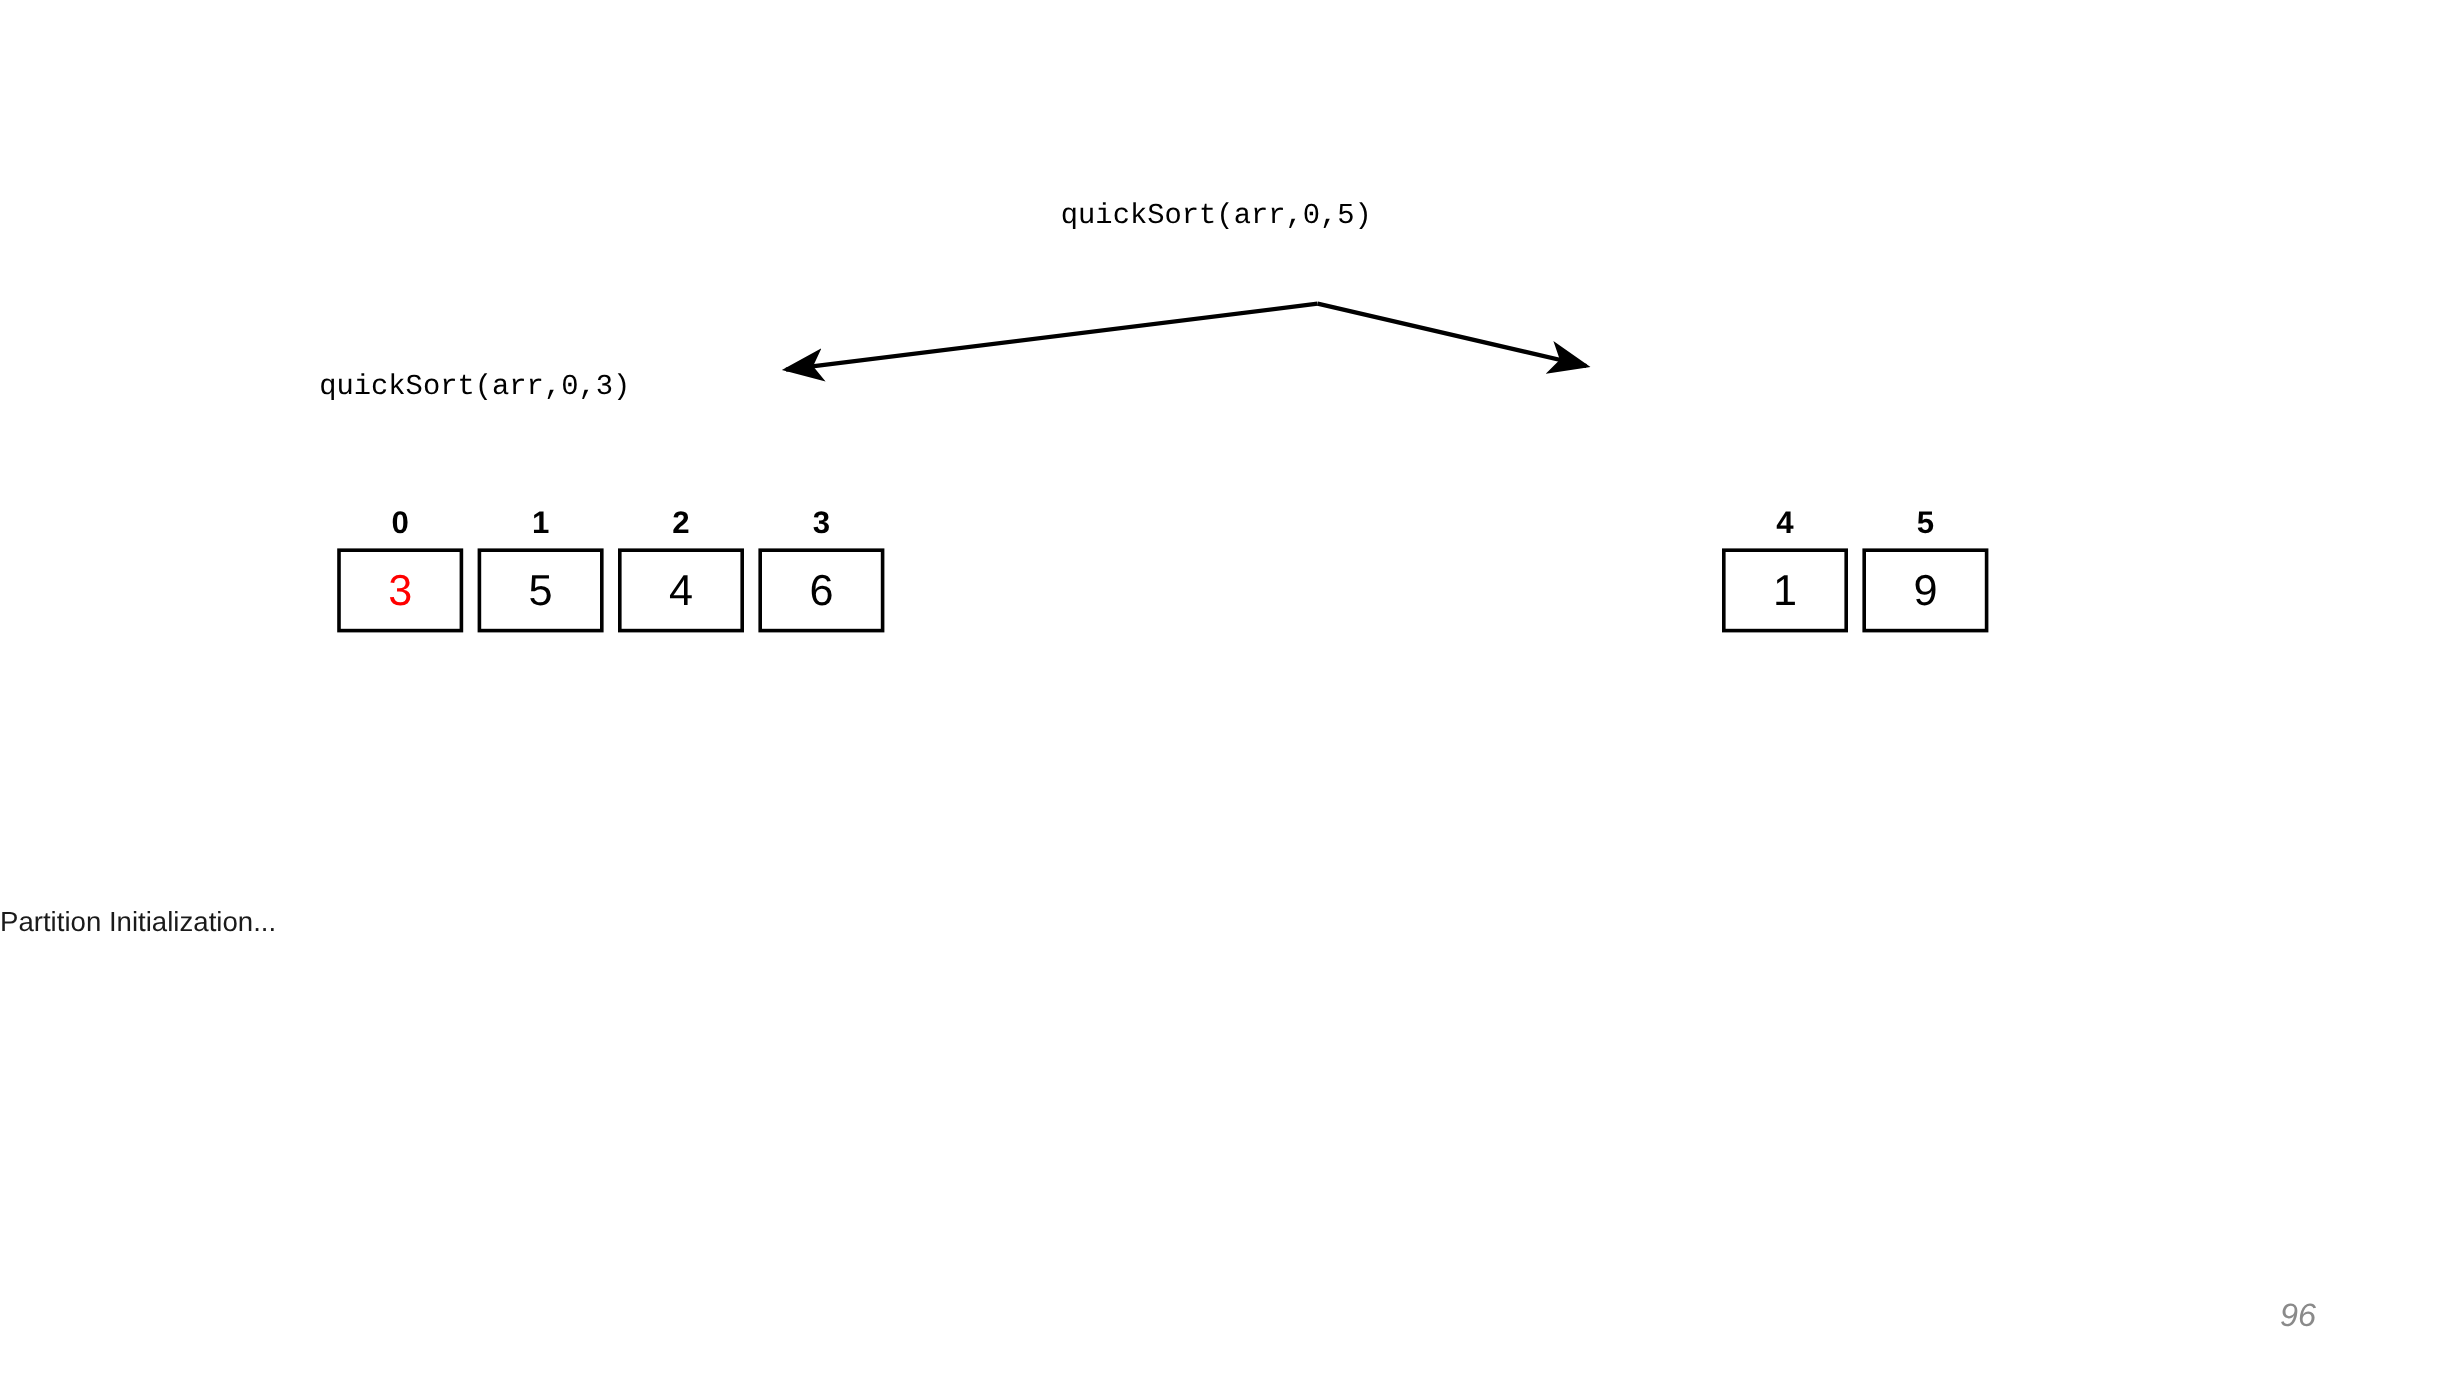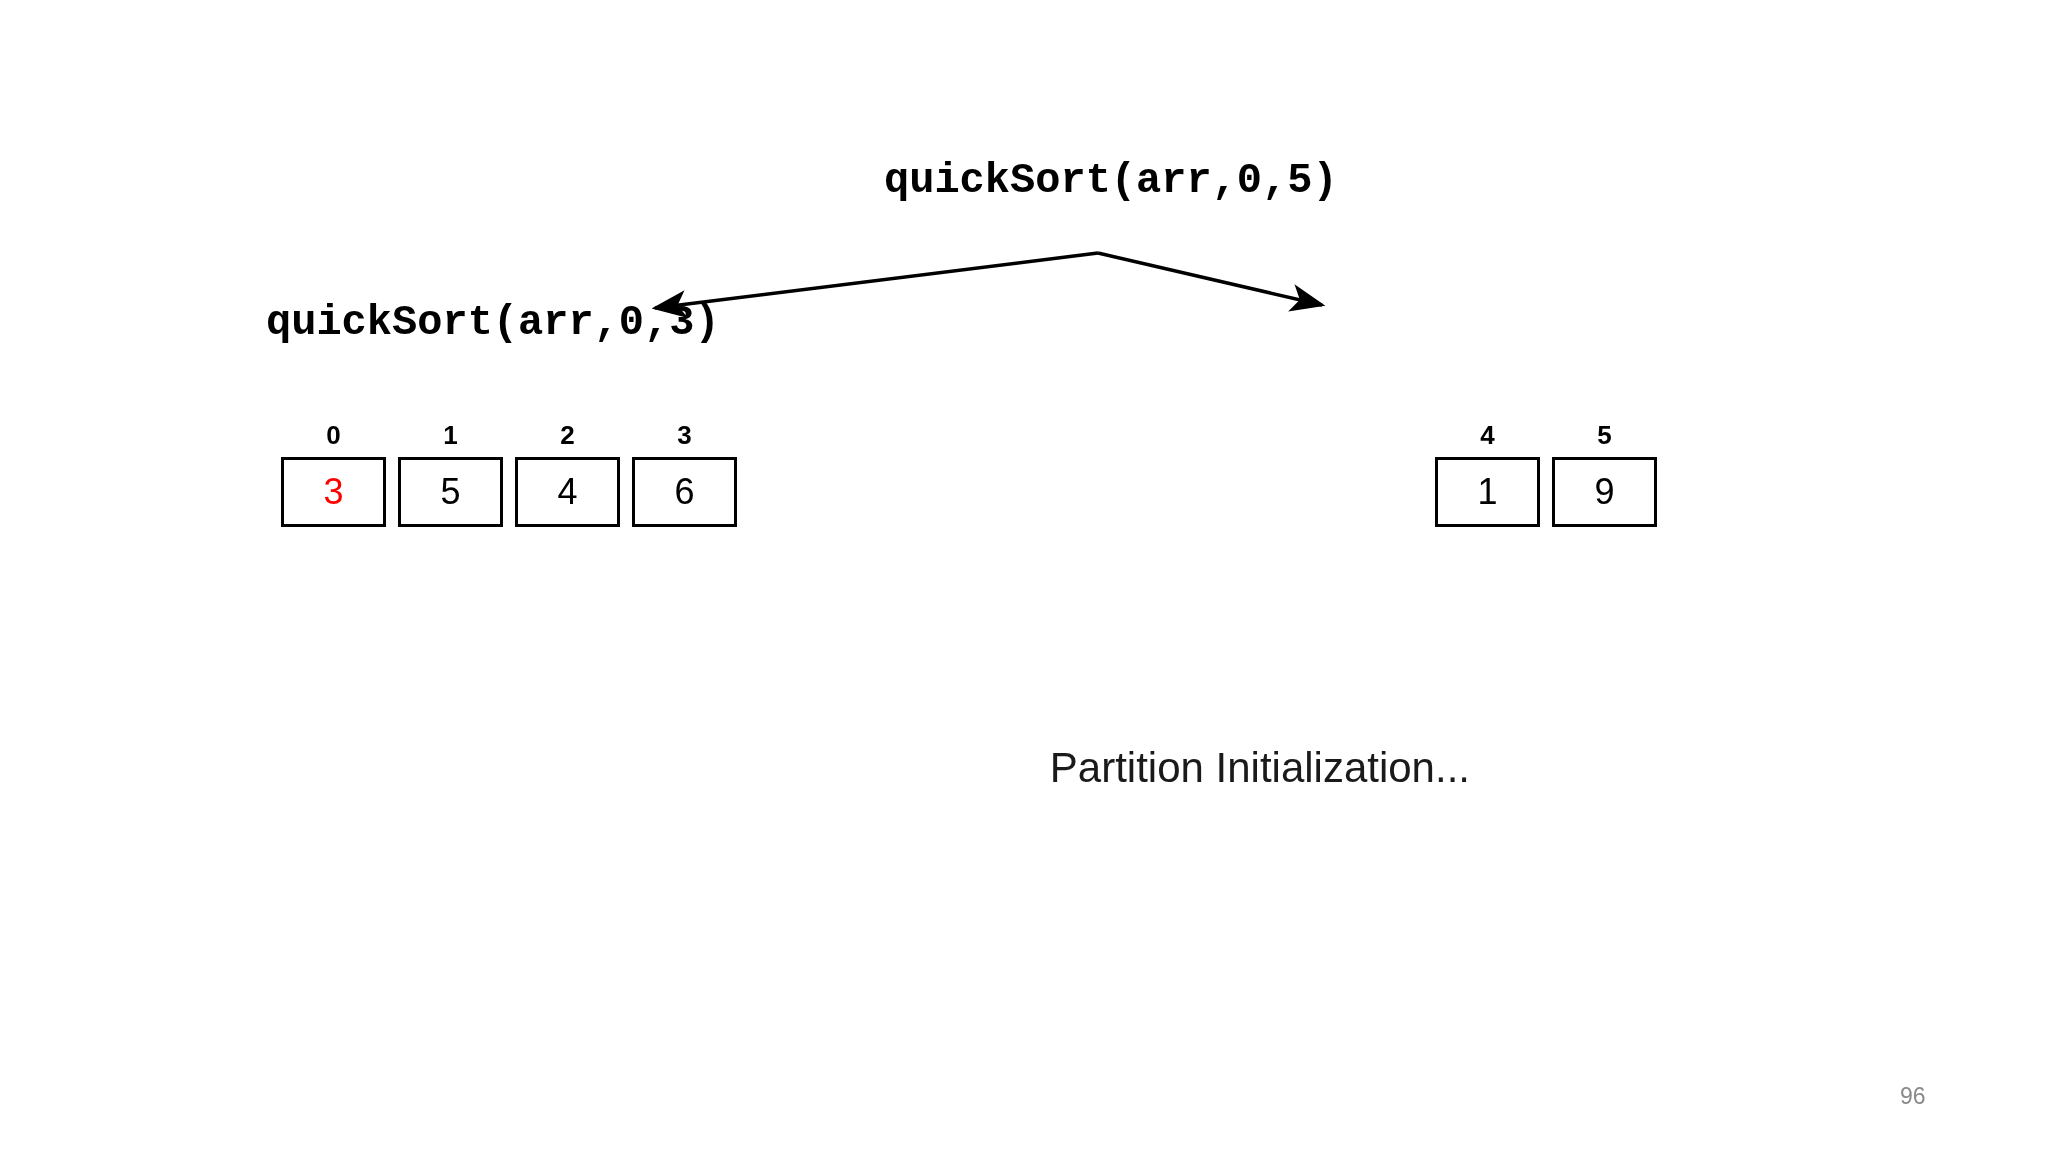--- a/index.html
+++ b/index.html
@@ -13,22 +13,22 @@
     height: 1152px;
     background: #ffffff;
     overflow: hidden;
     font-family: "Liberation Sans", sans-serif;
   }
 
   
   .call-label {
     position: absolute;
     font-family: "Liberation Mono", "DejaVu Sans Mono", monospace;
-    font-weight: bold;
-    font-size: 42px;
+    font-weight: normal;
+    font-size: 24px;
     line-height: 48px;
     color: #000000;
     white-space: pre;
     letter-spacing: 0px;
   }
   #root-call {
     left: 884px;
     top: 157px;
   }
   #left-call {
@@ -105,36 +105,37 @@
   .cell-value.highlight {
     color: #ff0000;
   }
 
   
   #caption {
     position: absolute;
     left: 0;
     top: 748px;
     width: 1470px;
-    text-align: right;
-    font-family: "Liberation Sans", sans-serif;
-    font-size: 42px;
+    text-align: left;
+    font-family: "Liberation Sans", sans-serif;
+    font-size: 23px;
     line-height: 40px;
     color: #1a1a1a;
   }
 
   
   #page-number {
     position: absolute;
     left: 1900px;
     top: 1080px;
     font-family: "Liberation Sans", sans-serif;
-    font-size: 23px;
+    font-size: 27px;
     line-height: 32px;
     color: #8a8a8a;
+    font-style: italic;
   }
 </style>
 </head>
 <body>
 
 <div id="slide">
 
   <svg id="edges" viewBox="0 0 2048 1152" width="2048" height="1152">
     <defs>
       <marker id="arrowhead" markerWidth="10" markerHeight="8" refX="9" refY="4" orient="auto" markerUnits="strokeWidth">

